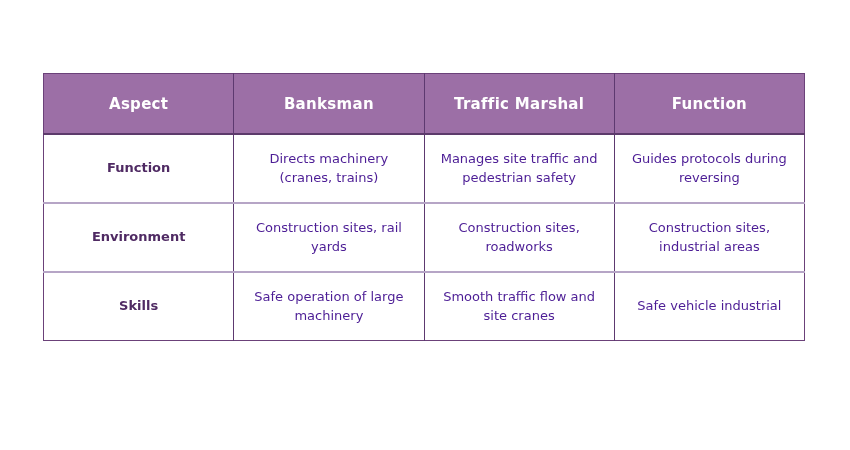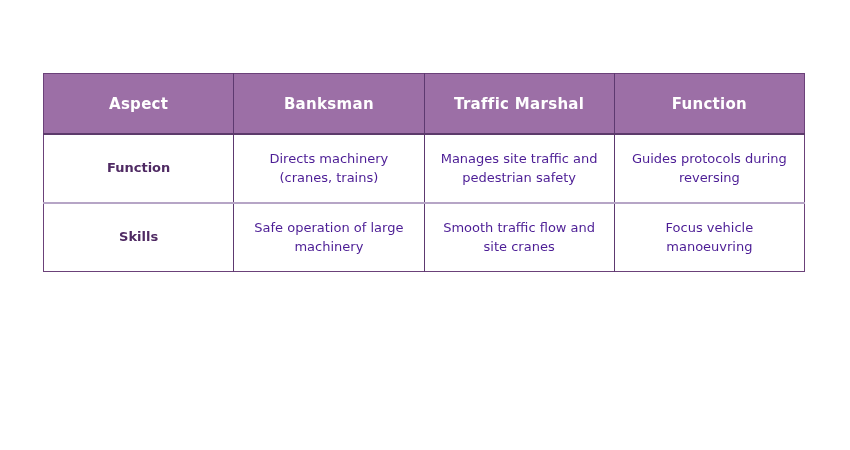--- a/index.html
+++ b/index.html
@@ -81,20 +81,26 @@
       </tr>
     </thead>
     <tbody>
       <tr>
         <td class="aspect">Function</td>
         <td>Directs machinery (cranes, trains)</td>
         <td>Manages site traffic and pedestrian safety</td>
         <td>Guides protocols during reversing</td>
       </tr>
       <tr>
+        <td class="aspect">Environment</td>
+        <td>Construction sites, rail yards</td>
+        <td>Construction sites, roadworks</td>
+        <td>Construction sites, industrial areas</td>
+      </tr>
+      <tr>
         <td class="aspect">Skills</td>
         <td>Safe operation of large machinery</td>
         <td>Smooth traffic flow and site cranes</td>
-        <td>Focus vehicle manoeuvring</td>
+        <td>Safe vehicle industrial</td>
       </tr>
     </tbody>
   </table>
 </div>
 
 </body></html>

